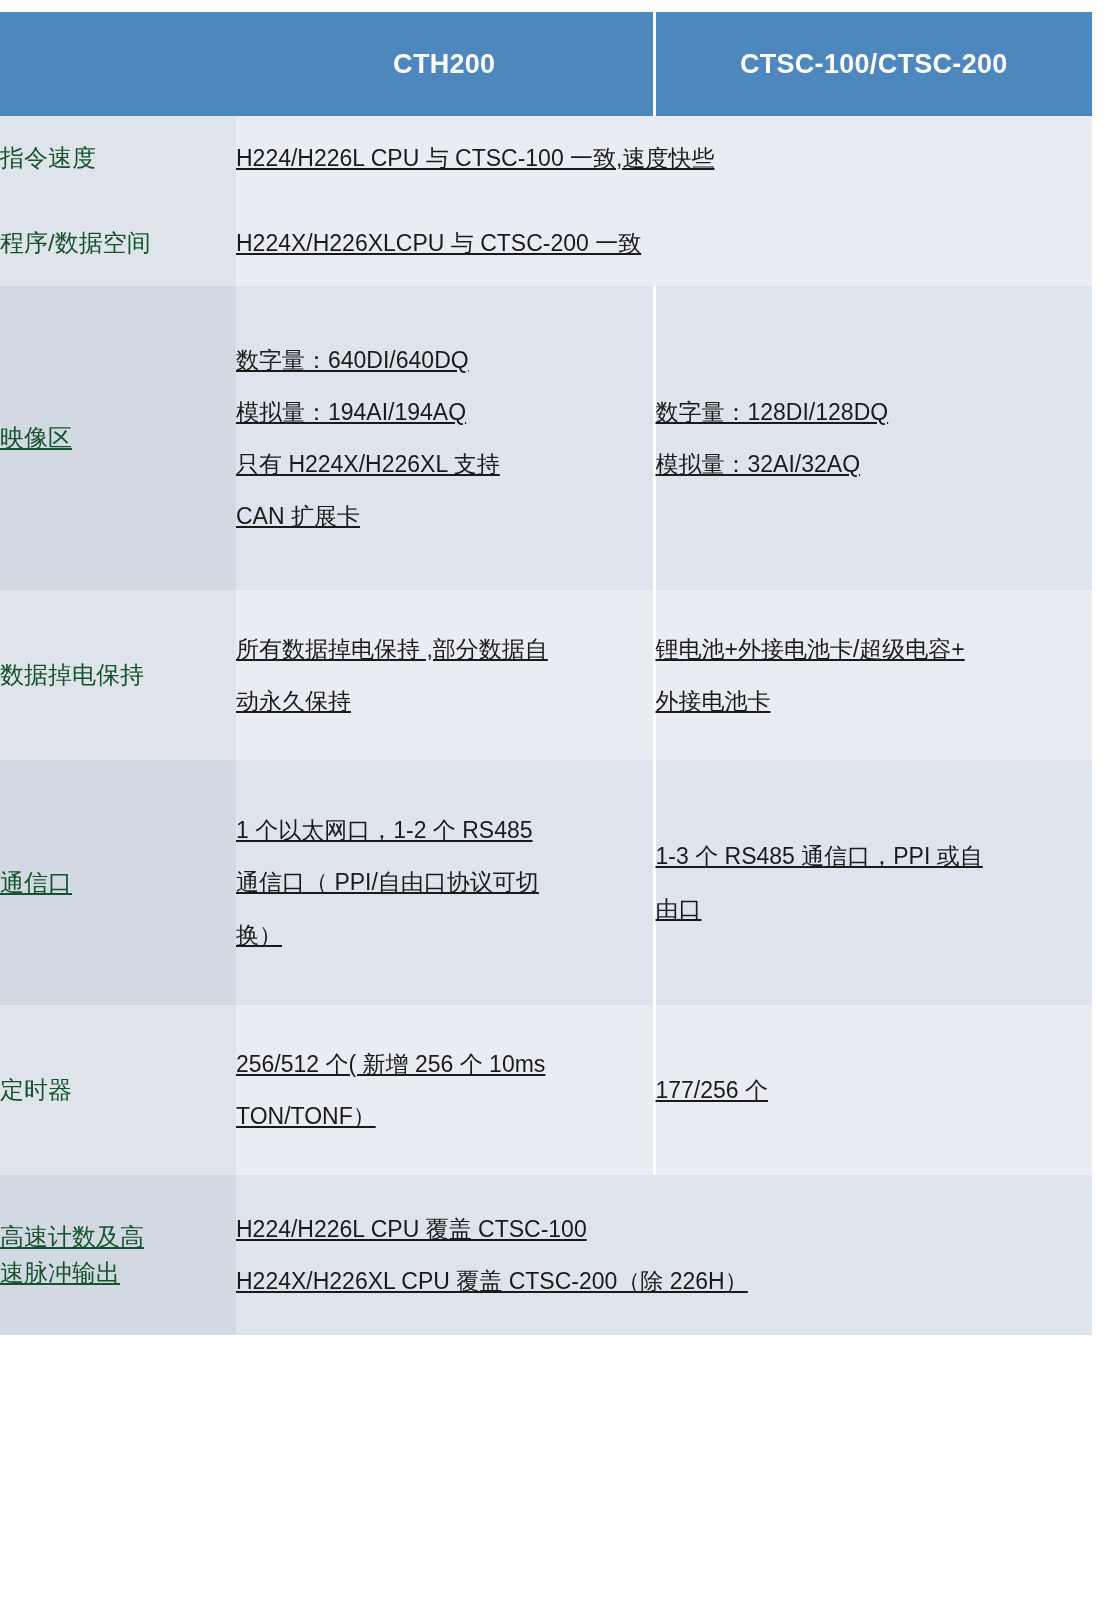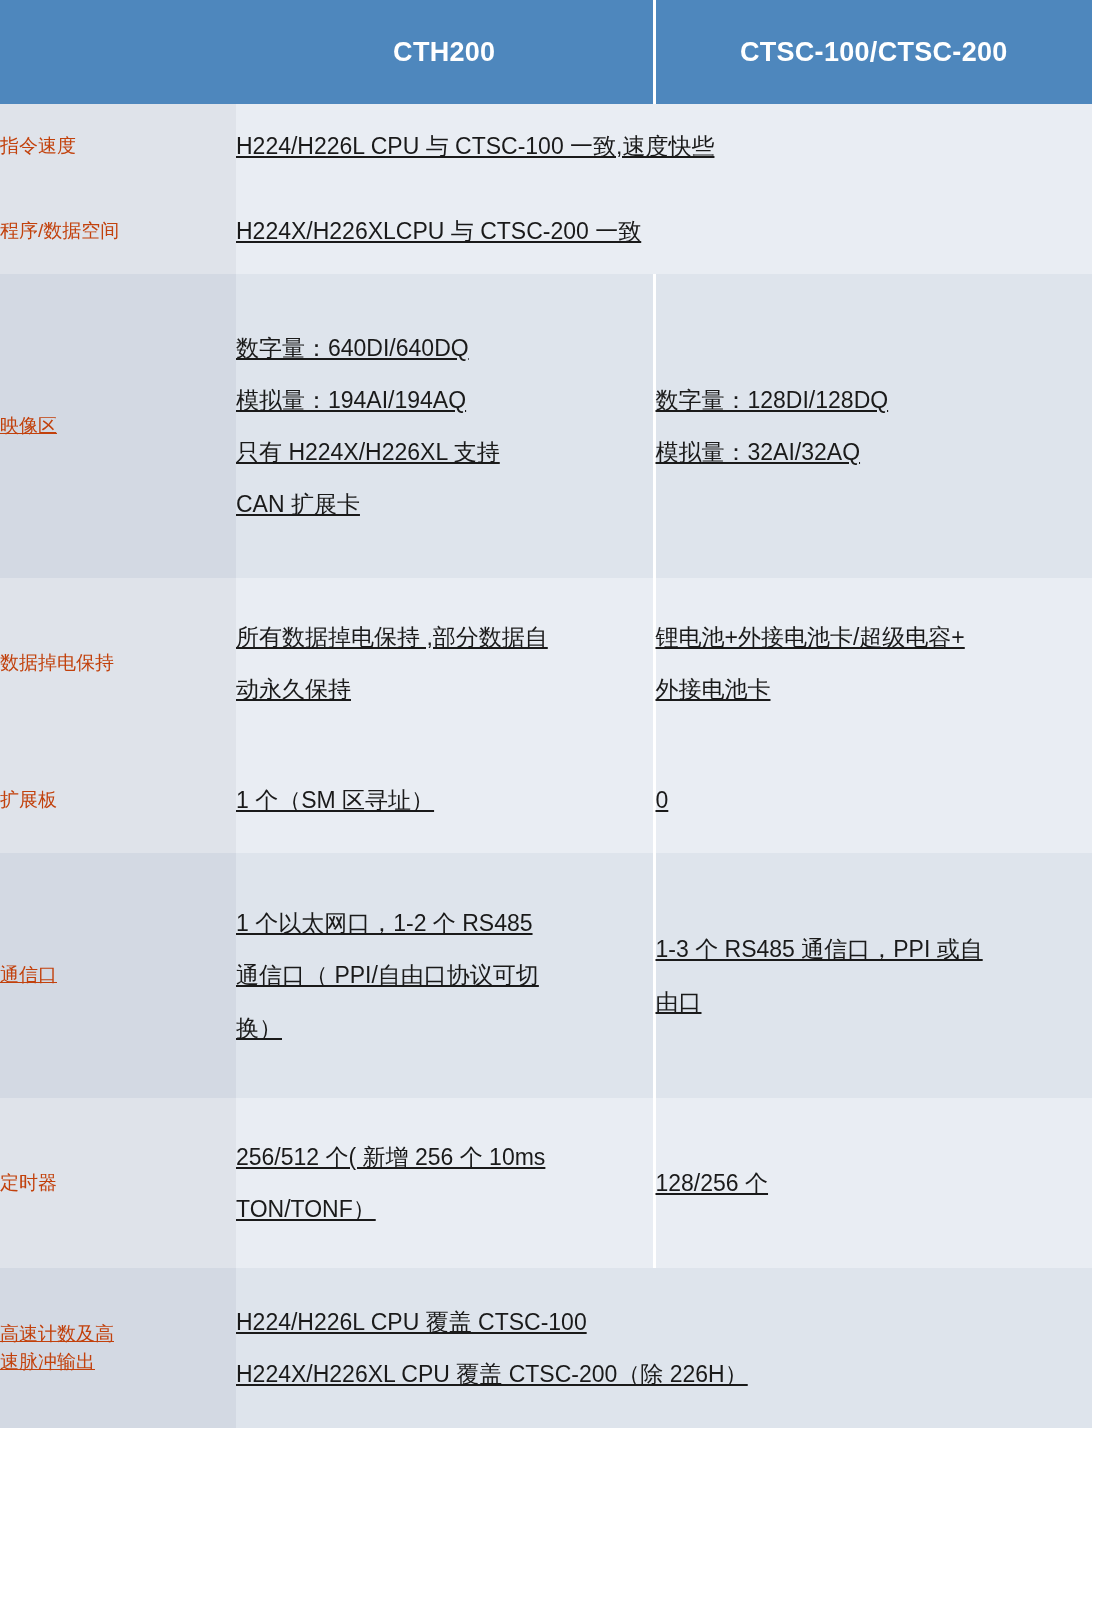--- a/index.html
+++ b/index.html
@@ -8,20 +8,21 @@
     padding: 0;
     background: #ffffff;
     font-family: "Liberation Sans", sans-serif;
   }
   .page {
     width: 1112px;
     height: 1452px;
     position: relative;
     overflow: hidden;
     background: #ffffff;
+    margin-top: 12px;
   }
   table.cmp {
     width: 1092px;
     margin: 0;
     border-collapse: collapse;
     table-layout: fixed;
   }
   table.cmp col.c0 { width: 236px; }
   table.cmp col.c1 { width: 418px; }
   table.cmp col.c2 { width: 438px; }
@@ -46,22 +47,22 @@
     height: 104px;
     letter-spacing: 0.3px;
   }
   .hdr-cell.second {
     border-left: 3px solid #ffffff;
   }
 
   
   td.label {
     background: #dfe3ea;
-    color: #c2410c;
-    font-size: 19px;
+    color: #14532d;
+    font-size: 24px;
     padding: 0 14px 0 18px;
     line-height: 1.5;
     border-bottom: 3px solid #ffffff;
   }
   td.label.alt { background: #d3d9e3; text-decoration: underline; }
 
   
   td.val {
     background: #e9edf3;
     color: #1a1a1a;
@@ -128,29 +129,20 @@
           <p>所有数据掉电保持 ,部分数据自</p>
           <p>动永久保持</p>
         </td>
         <td class="val col2">
           <p>锂电池+外接电池卡/超级电容+</p>
           <p>外接电池卡</p>
         </td>
       </tr>
 
 
-      <tr>
-        <td class="label" style="height:105px">扩展板</td>
-        <td class="val">
-          <p>1 个（SM 区寻址）</p>
-        </td>
-        <td class="val col2">
-          <p>0</p>
-        </td>
-      </tr>
 
       <tr>
         <td class="label alt" style="height:245px">通信口</td>
         <td class="val alt">
           <p>1 个以太网口，1-2 个 RS485</p>
           <p>通信口（ PPI/自由口协议可切</p>
           <p>换）</p>
         </td>
         <td class="val alt col2">
           <p>1-3 个 RS485 通信口，PPI 或自</p>
@@ -158,21 +150,21 @@
         </td>
       </tr>
 
       <tr>
         <td class="label" style="height:170px">定时器</td>
         <td class="val">
           <p>256/512 个( 新增 256 个 10ms</p>
           <p>TON/TONF）</p>
         </td>
         <td class="val col2">
-          <p>128/256 个</p>
+          <p>177/256 个</p>
         </td>
       </tr>
 
       <tr>
         <td class="label alt" style="height:160px; white-space: pre-line;">高速计数及高
 速脉冲输出</td>
         <td class="val alt" colspan="2">
           <p>H224/H226L  CPU 覆盖 CTSC-100</p>
           <p>H224X/H226XL CPU 覆盖 CTSC-200（除 226H）</p>
         </td>

